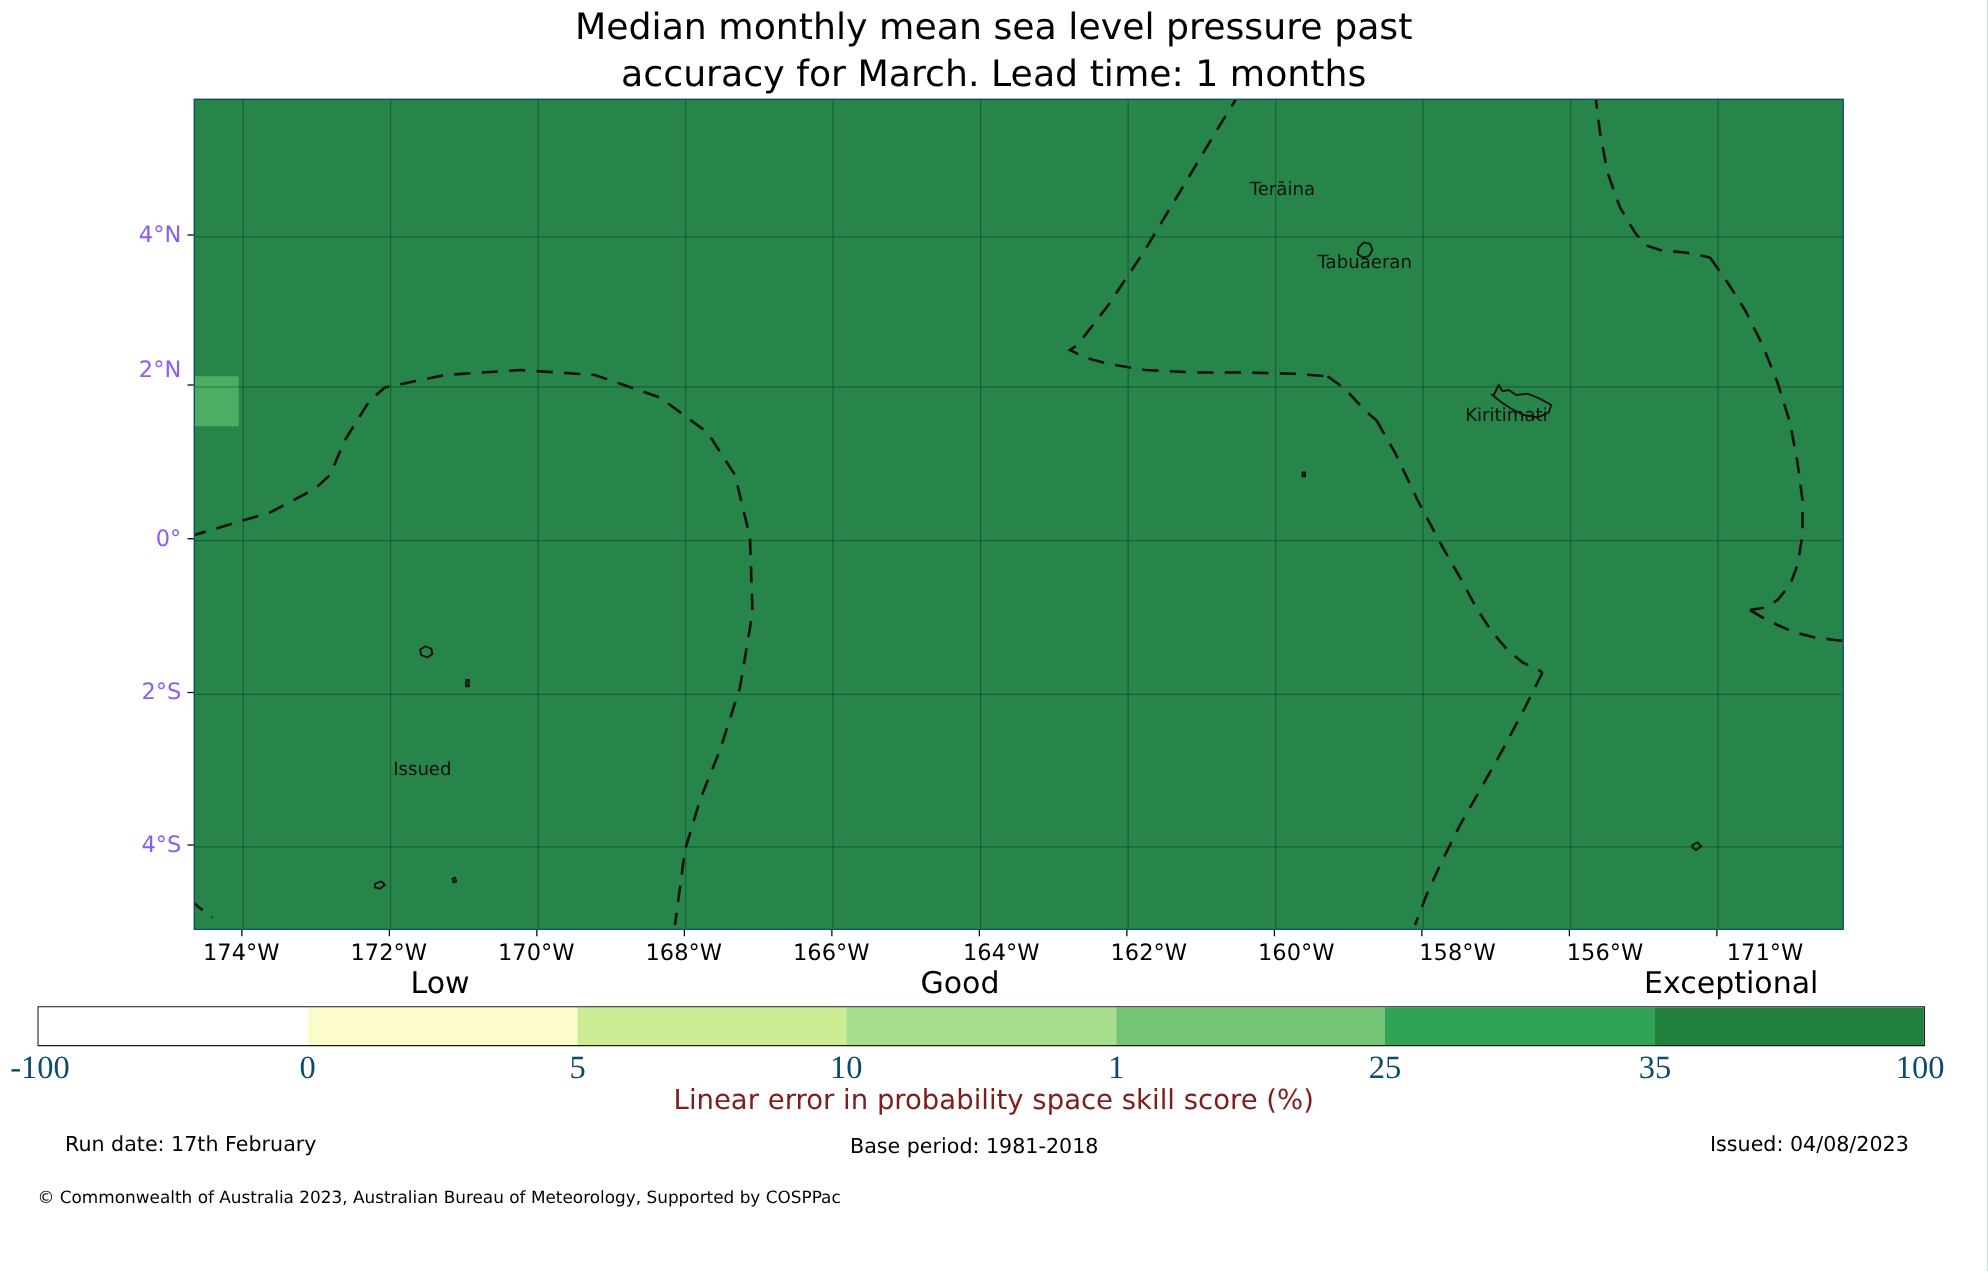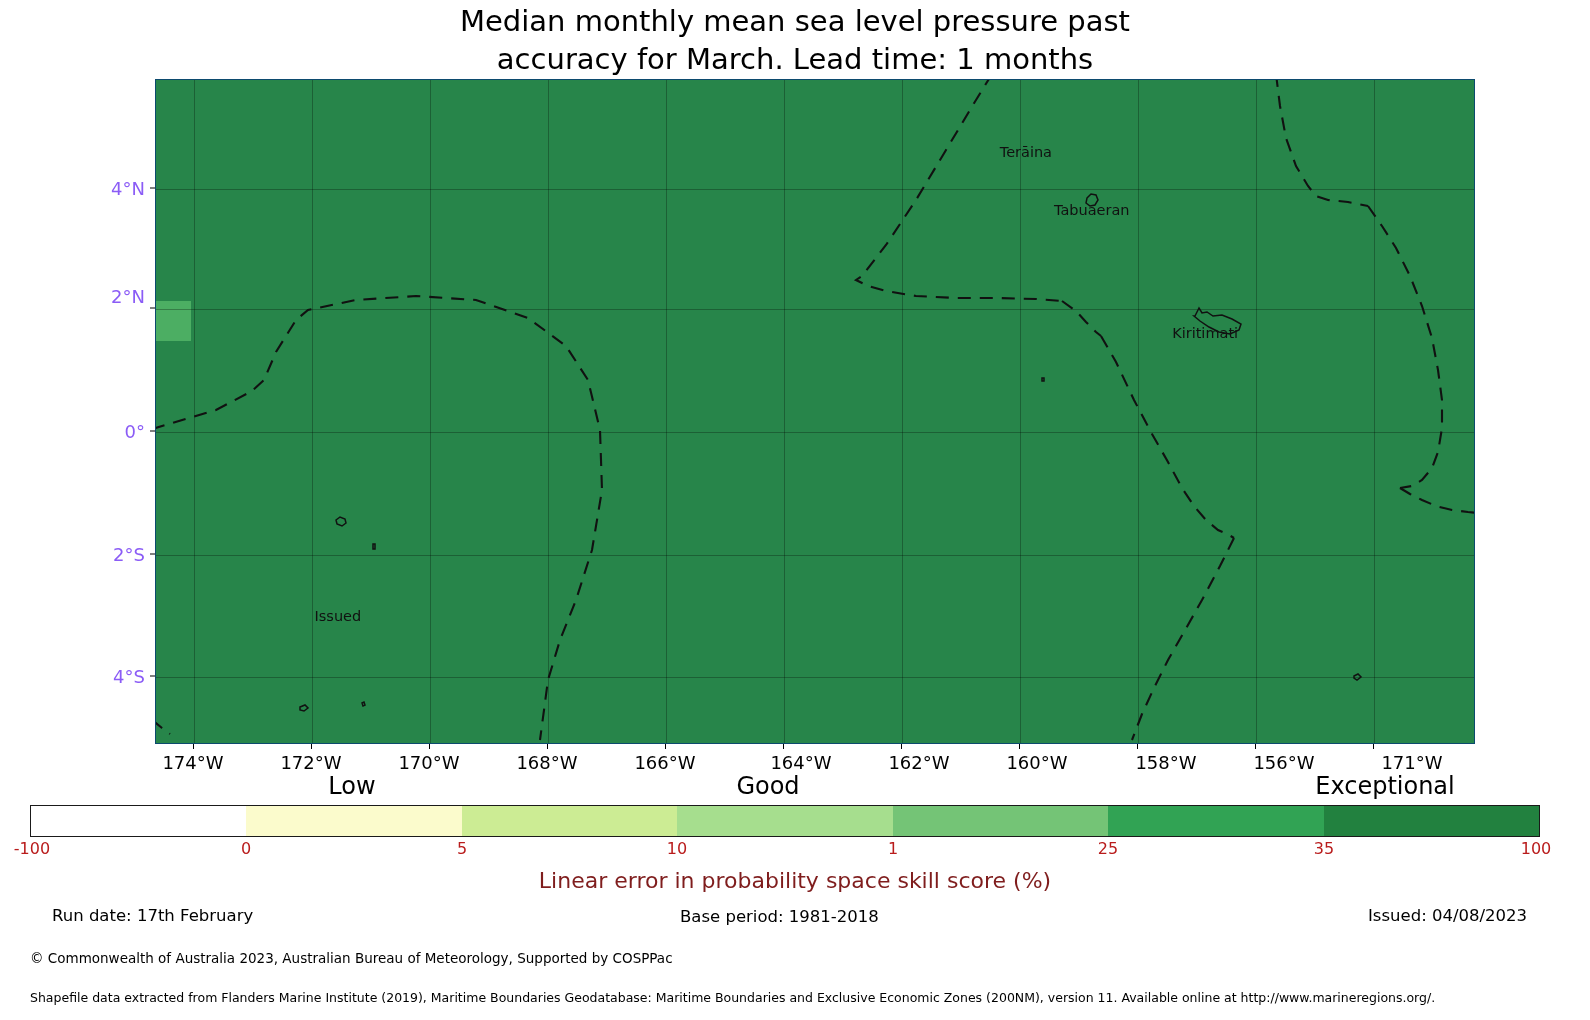--- a/index.html
+++ b/index.html
@@ -120,24 +120,25 @@
   }
   .cb-seg { height: 100%; flex: 1 1 0; }
   #cb-ticklabels {
     position: absolute;
     left: 0; top: 839px;
     width: 1590px;
     height: 26px;
   }
   .cb-tick {
     position: absolute;
-    font-size: 16px;
-    color: #b91c1c;
+    font-size: 26px;
+    color: #0c4a6e;
     transform: translateX(-50%);
     white-space: nowrap;
+    font-family: Liberation Serif, serif;
   }
   #cb-axis-label {
     position: absolute;
     left: 0; top: 868px;
     width: 1590px;
     text-align: center;
     font-size: 22px;
     color: #7f1d1d;
   }
 
@@ -300,14 +301,13 @@
   <div class="cb-tick" style="left:1536px;">100</div>
 </div>
 
 <div id="cb-axis-label">Linear error in probability space skill score (%)</div>
 
 <div id="footer">
   <div class="ft" id="ft-rundate">Run date: 17th February</div>
   <div class="ft" id="ft-baseperiod">Base period: 1981-2018</div>
   <div class="ft" id="ft-issued">Issued: 04/08/2023</div>
   <div class="ft" id="ft-copyright">© Commonwealth of Australia 2023, Australian Bureau of Meteorology, Supported by COSPPac</div>
-  <div class="ft" id="ft-shapefile">Shapefile data extracted from Flanders Marine Institute (2019), Maritime Boundaries Geodatabase: Maritime Boundaries and Exclusive Economic Zones (200NM), version 11. Available online at http://www.marineregions.org/.</div>
 </div>
 
 </body></html>

